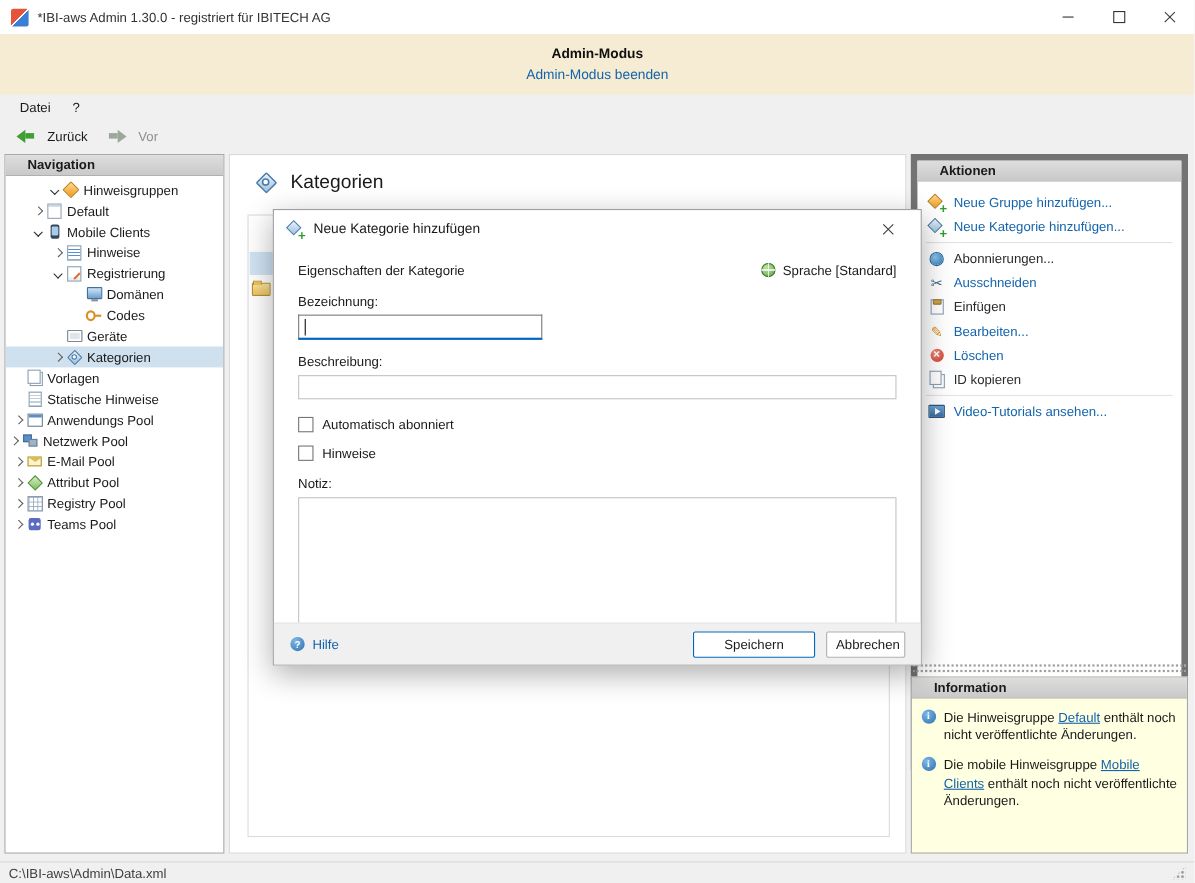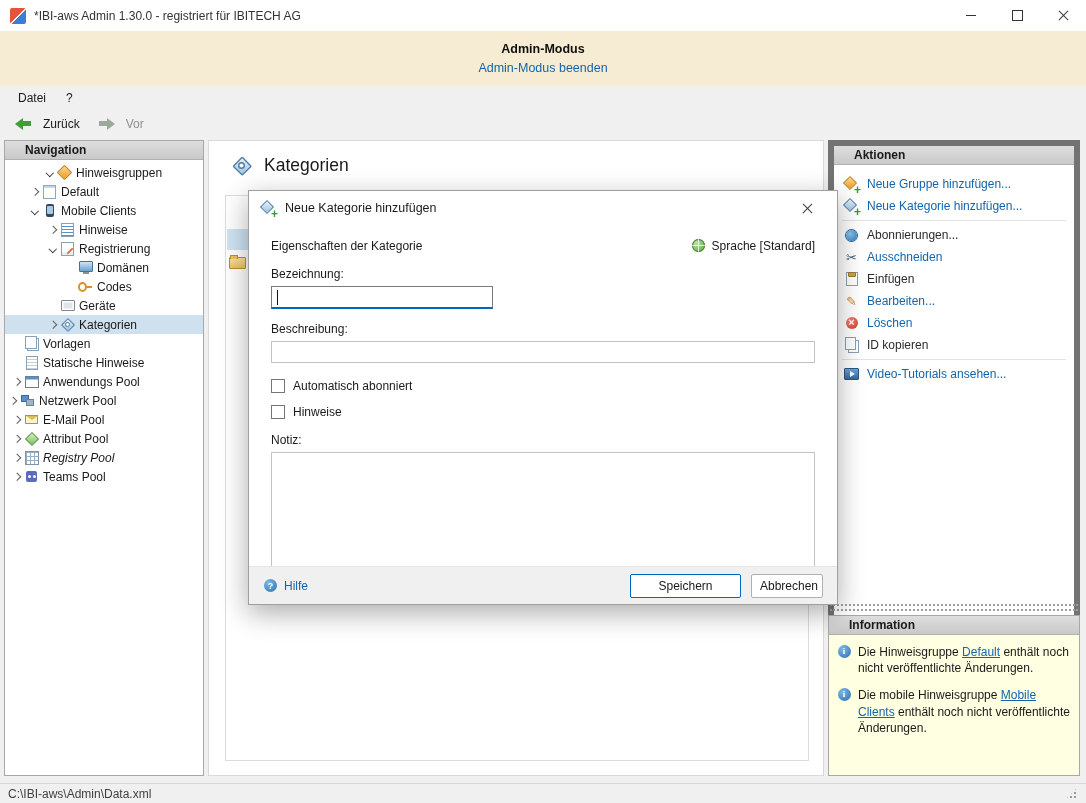--- a/index.html
+++ b/index.html
@@ -273,21 +273,21 @@
         <div class="tree-row" style="padding-left: 4px;">
           <span class="expander chev right"></span>
           <span class="icon email-pool-icon"></span>
           <span class="tree-label">E-Mail Pool</span>
         </div>
         <div class="tree-row" style="padding-left: 4px;">
           <span class="expander chev right"></span>
           <span class="icon attribute-pool-icon"></span>
           <span class="tree-label">Attribut Pool</span>
         </div>
-        <div class="tree-row" style="padding-left: 4px; font-style: italic;">
+        <div class="tree-row" style="padding-left: 4px;">
           <span class="expander chev right"></span>
           <span class="icon registry-pool-icon"></span>
           <span class="tree-label">Registry Pool</span>
         </div>
         <div class="tree-row" style="padding-left: 4px;">
           <span class="expander chev right"></span>
           <span class="icon teams-pool-icon"></span>
           <span class="tree-label">Teams Pool</span>
         </div>
       </div>

